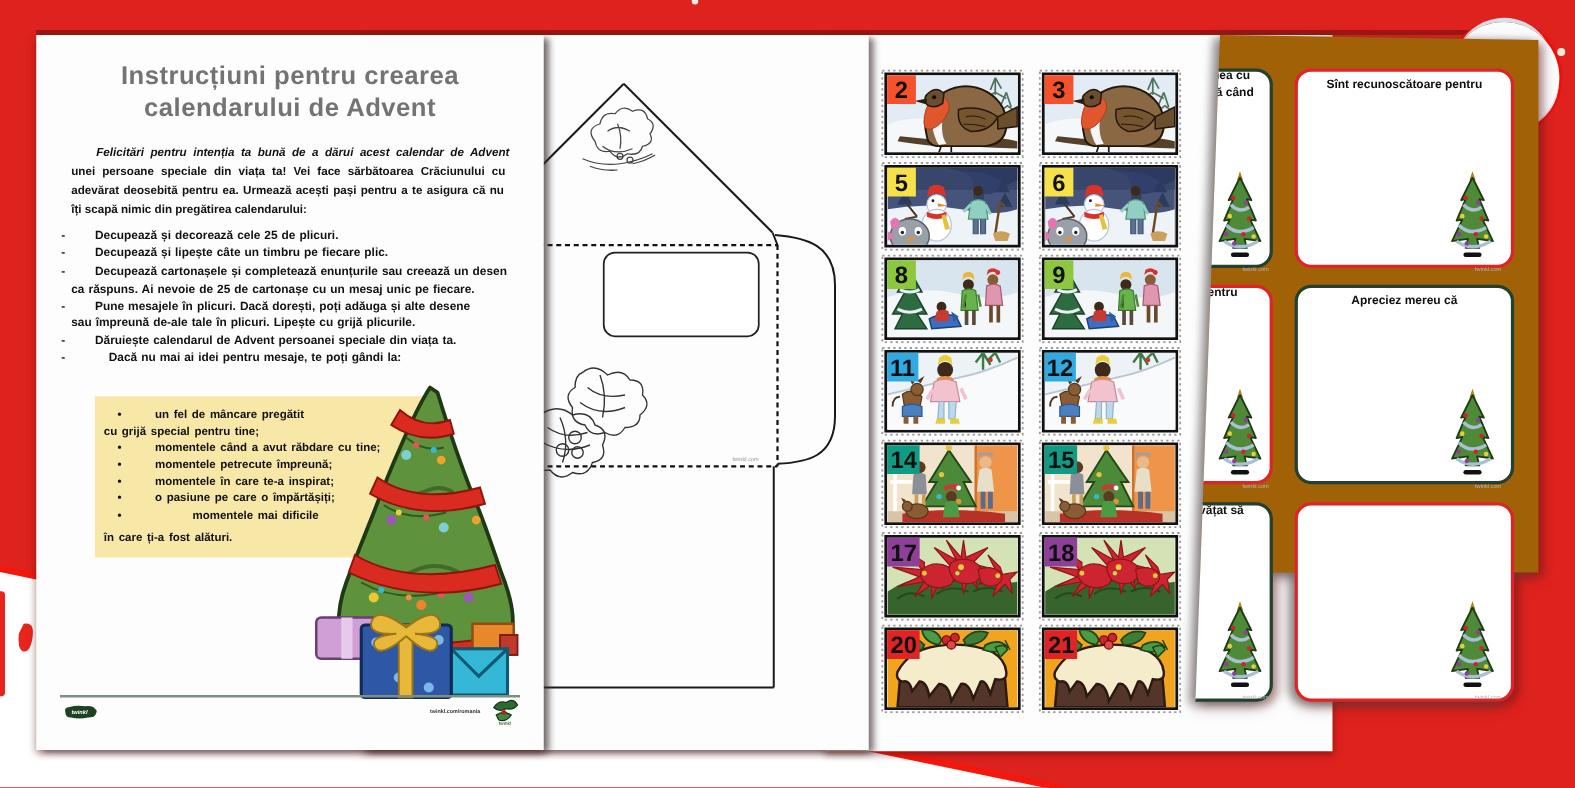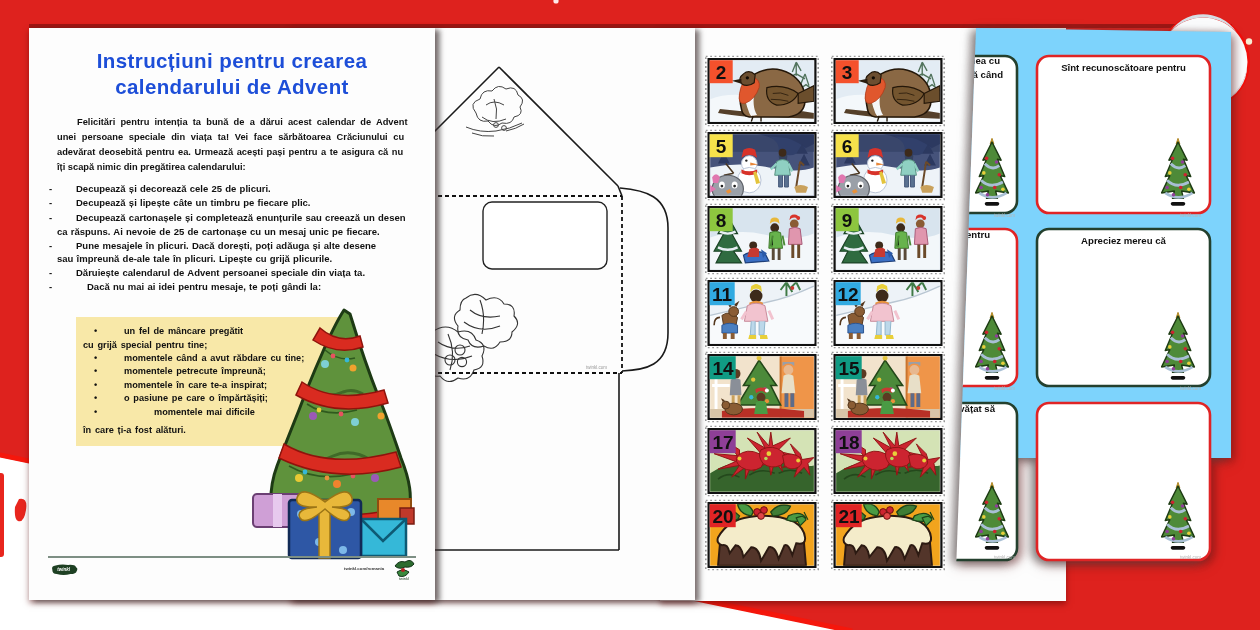--- a/index.html
+++ b/index.html
@@ -381,21 +381,21 @@
     <text x="296" y="341" font-size="4.5" fill="#999">twinkl.com</text>
 
     <line x1="329" y1="345" x2="329" y2="522" stroke="#1a1a1a" stroke-width="1.6"></line>
 
     <line x1="0" y1="522" x2="329" y2="522" stroke="#1a1a1a" stroke-width="1.6"></line>
   </svg>
 </div>
 
 <div class="abs" style="left:828px;top:28px;width:403px;height:570px;
      filter:drop-shadow(-5px 2px 4px rgba(75,75,75,.55)) drop-shadow(4px 3px 4px rgba(90,20,20,.5));">
-  <div id="page4" style="position:absolute;left:0;top:0;width:403px;height:430px;background:#7dd3fc;
+  <div id="page4" style="position:absolute;left:0;top:0;width:403px;height:430px;background:#a16207;
        clip-path:polygon(148px 0px, 403px 4px, 403px 570px, 127px 570px);">
     <svg class="abs" style="left:0;top:0;" width="403" height="570" viewBox="0 0 403 570">
       <defs>
 
         <symbol id="cardtree" viewBox="0 0 44 78">
           <path d="M22,2 L20,8 L24,8 Z" fill="#e8b83a" stroke="#a87c16" stroke-width="1"></path>
           <path d="M22,6 L12,26 L16,25 L8,44 L13,43 L4,62 L18,60 L16,68 L28,68 L26,60 L40,62 L31,43 L36,44 L28,25 L32,26 Z" fill="#4e8a38" stroke="#1e3c14" stroke-width="1.6" stroke-linejoin="round"></path>
           <path d="M14,30 Q22,38 30,32 M10,48 Q20,58 34,50 M8,62 Q22,72 38,62" fill="none" stroke="#a8bfd4" stroke-width="3"></path>
           <circle cx="16" cy="24" r="2" fill="#cc2430"></circle>
           <circle cx="27" cy="28" r="2" fill="#8e3f97"></circle>
@@ -447,26 +447,26 @@
 
     <div class="abs" style="right:241px;top:201px;font-size:9.6px;font-weight:bold;color:#101010;white-space:nowrap;">Mulțumesc mereu pentru</div>
 
     <div class="abs" style="right:236px;top:375px;font-size:9.6px;font-weight:bold;color:#101010;white-space:nowrap;">Tu m-ai învățat să</div>
   </div>
 </div>
 
 <div class="page" id="page1" style="left:29px;top:28px;width:406px;height:572px;
      box-shadow:5px 2px 5px rgba(60,55,55,.6),0 3px 6px rgba(90,10,10,.5);">
 
-  <div class="abs" style="left:0;top:20px;width:406px;text-align:center;color:#1d4ed8;
+  <div class="abs" style="left:0;top:20px;width:406px;text-align:center;color:#737373;
        font-size:20.5px;font-weight:bold;line-height:25.5px;letter-spacing:0.4px;">
     Instrucțiuni pentru crearea<br>calendarului de Advent</div>
 
   <div class="abs" style="left:0;top:0;width:406px;height:572px;font-size:9.3px;color:#111;white-space:nowrap;font-weight:bold;">
-    <div class="abs para" style="left:48px;top:89px;word-spacing:2.6px;">Felicitări pentru intenția ta bună de a dărui acest calendar de Advent</div>
+    <div class="abs para" style="left:48px;top:89px;word-spacing:2.6px;font-style:italic;">Felicitări pentru intenția ta bună de a dărui acest calendar de Advent</div>
     <div class="abs para" style="left:28px;top:104px;word-spacing:3.1px;">unei persoane speciale din viața ta! Vei face sărbătoarea Crăciunului cu</div>
     <div class="abs para" style="left:28px;top:119px;word-spacing:0.9px;text-align:right;">adevărat deosebită pentru ea. Urmează acești pași pentru a te asigura că nu</div>
     <div class="abs" style="left:28px;top:134px;">îți scapă nimic din pregătirea calendarului:</div>
   </div>
 
   <div class="abs" style="left:0;top:0;width:406px;height:572px;font-size:9.5px;color:#111;white-space:nowrap;word-spacing:0.6px;font-weight:bold;">
     <div class="abs" style="left:20px;top:155px;">-</div>
     <div class="abs" style="left:47px;top:155px;">Decupează și decorează cele  25 de plicuri.</div>
     <div class="abs" style="left:20px;top:169px;">-</div>
     <div class="abs" style="left:47px;top:169px;">Decupează și lipește câte un timbru pe fiecare plic.</div>

